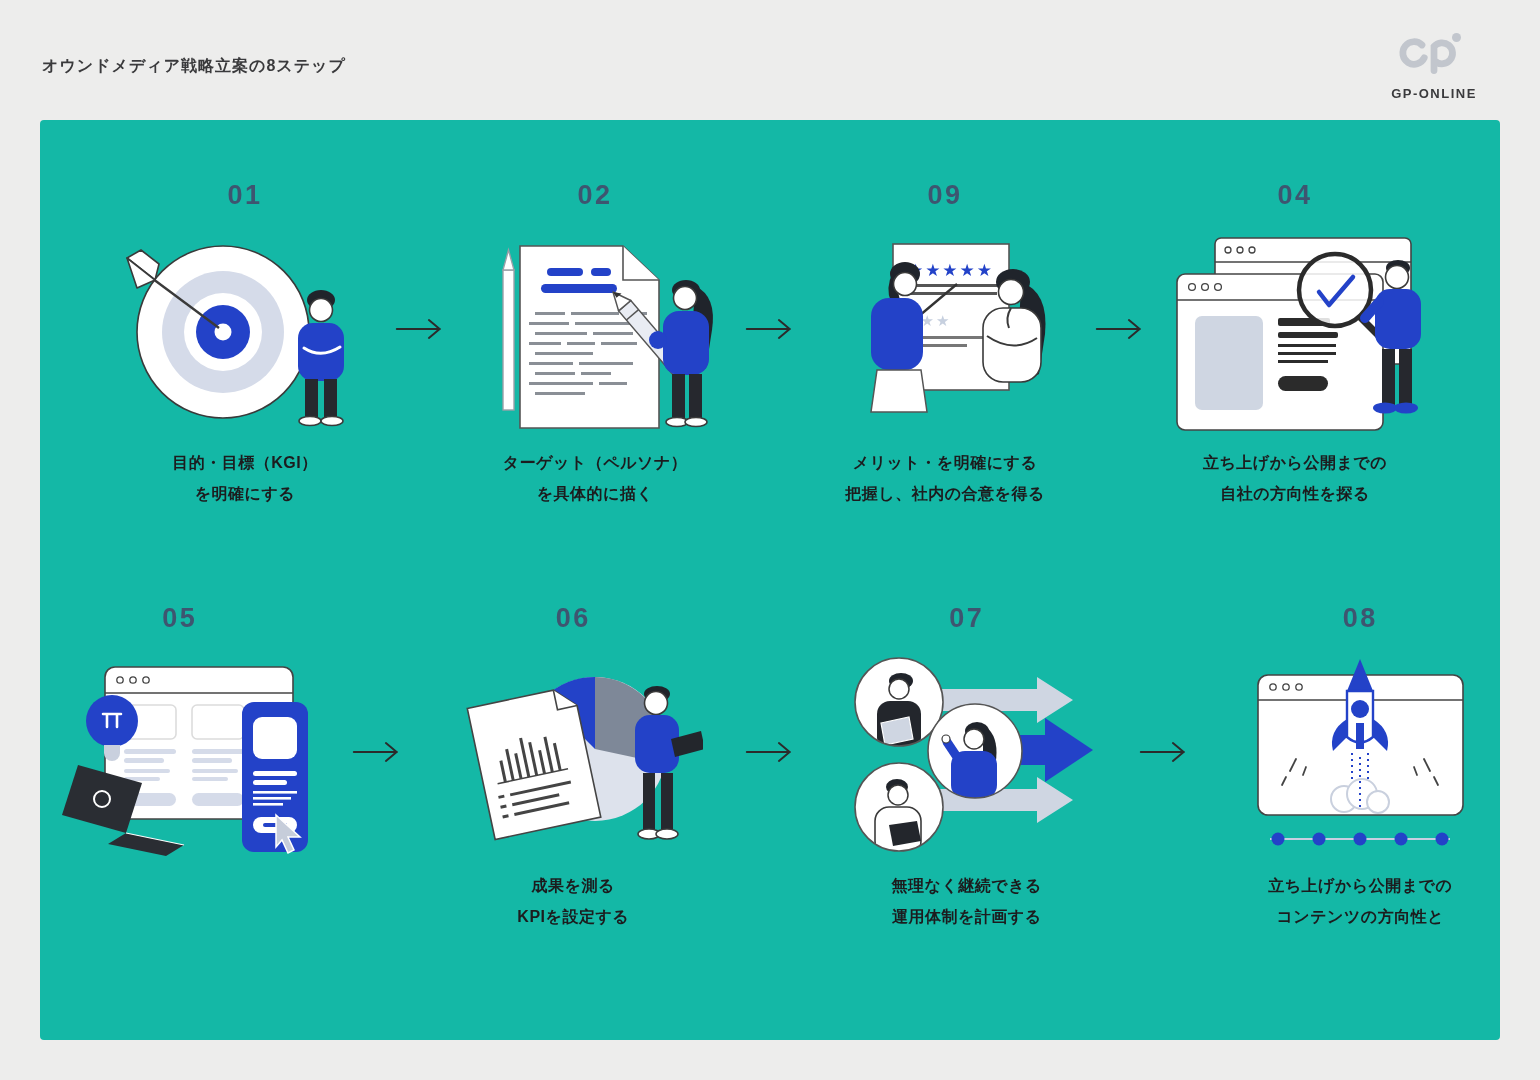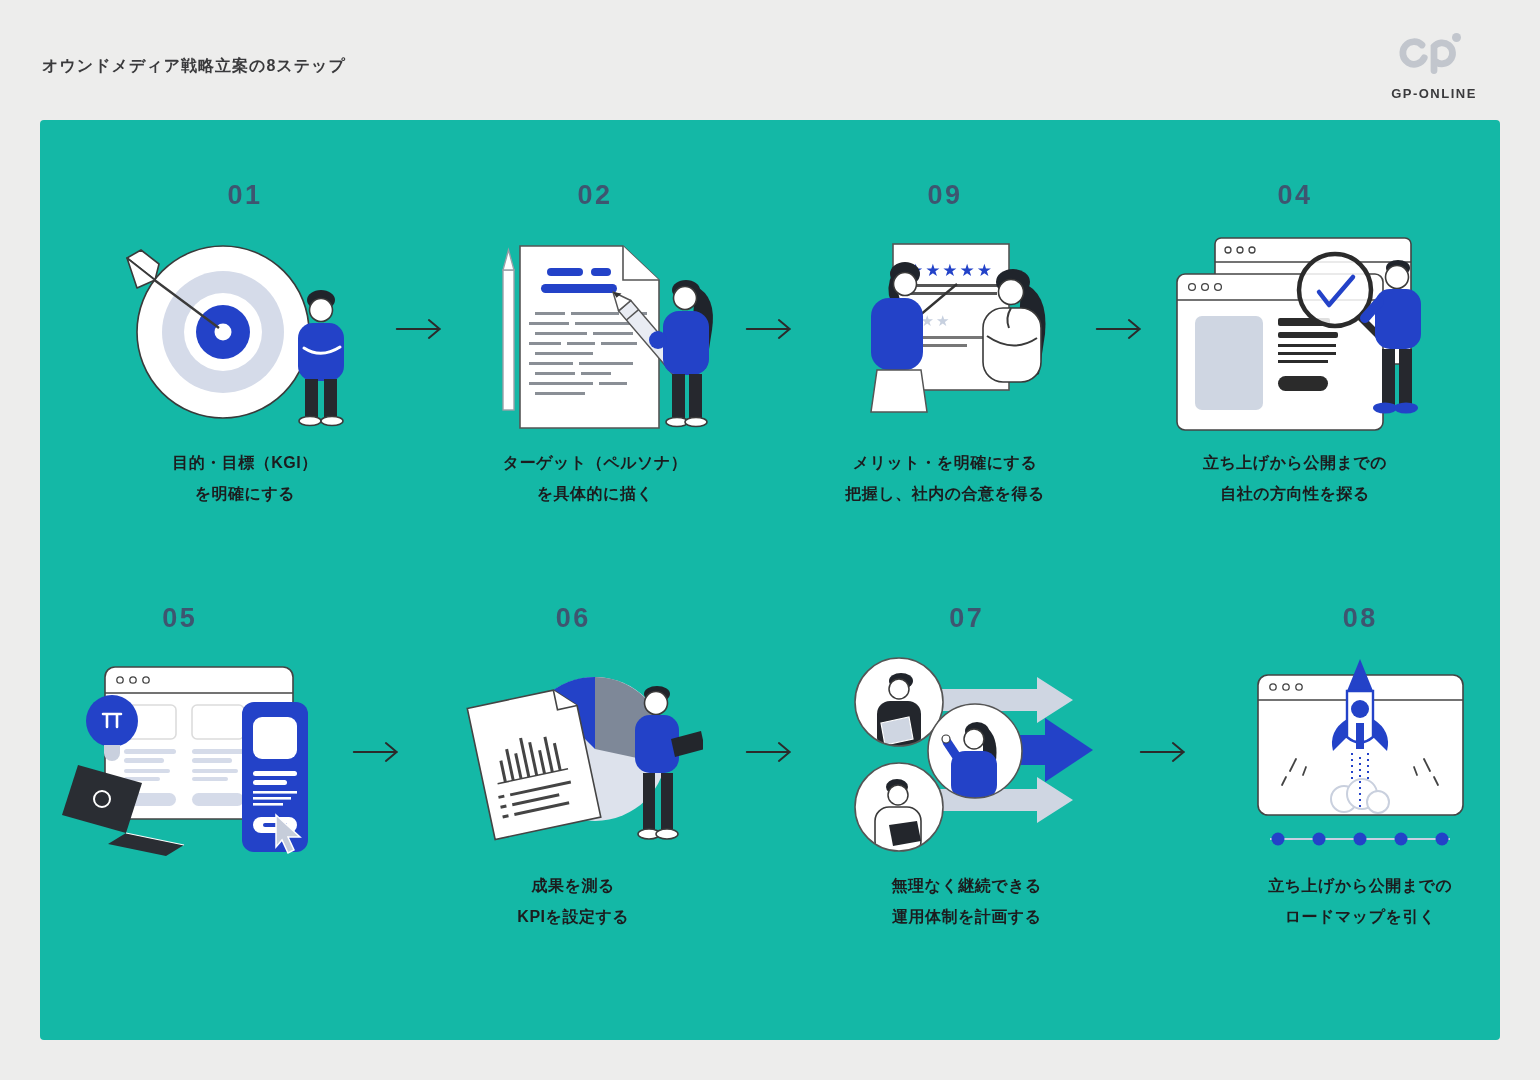--- a/index.html
+++ b/index.html
@@ -435,18 +435,18 @@
           <line x1="40" y1="192" x2="220" y2="192" stroke="#C7CFE2" stroke-width="2"></line>
           <circle cx="48" cy="192" r="6.5" fill="#2342C8"></circle>
           <circle cx="89" cy="192" r="6.5" fill="#2342C8"></circle>
           <circle cx="130" cy="192" r="6.5" fill="#2342C8"></circle>
           <circle cx="171" cy="192" r="6.5" fill="#2342C8"></circle>
           <circle cx="212" cy="192" r="6.5" fill="#2342C8"></circle>
         </svg>
       </div>
       <div class="step-caption">
         <div>立ち上げから公開までの</div>
-        <div>ロードマップを引く</div>
+        <div>コンテンツの方向性と</div>
       </div>
     </div>
 
   </div>
 </div>
 
 </body></html>

